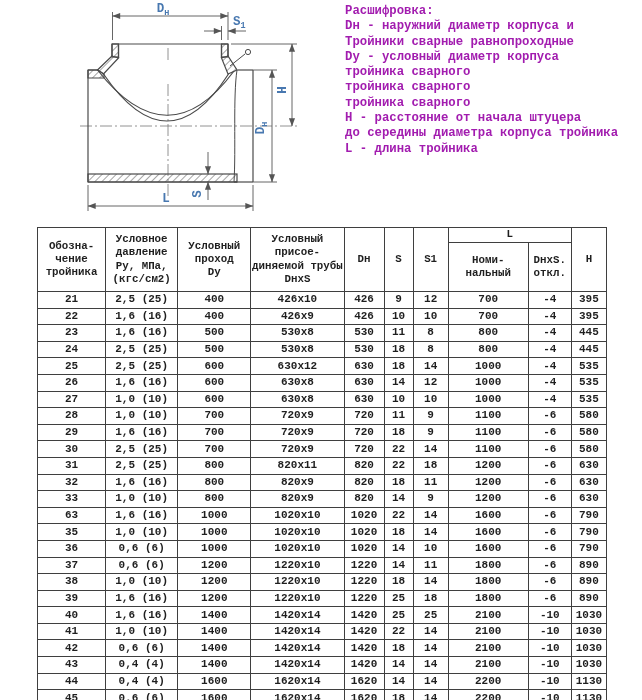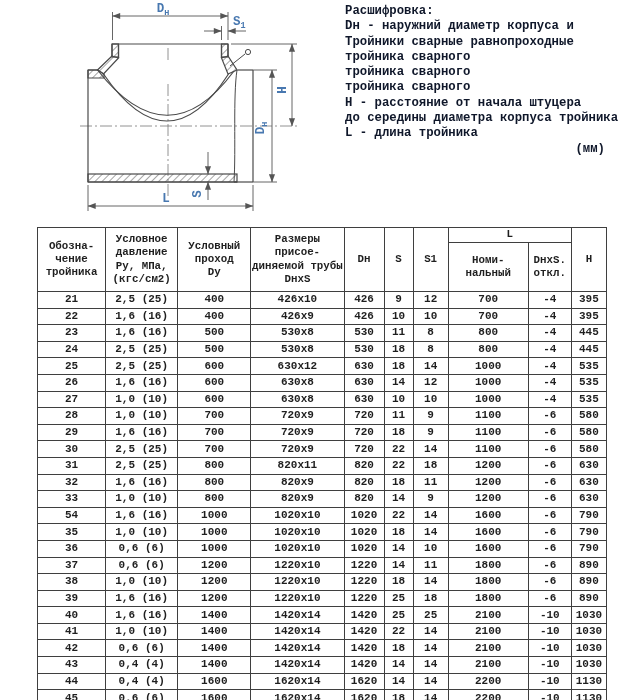--- a/index.html
+++ b/index.html
@@ -1,20 +1,20 @@
 <!DOCTYPE html>
 <html><head>
 <meta charset="utf-8">
 <style>
   html,body{margin:0;padding:0;background:#ffffff;}
   #page{position:relative;width:642px;height:700px;background:#ffffff;overflow:hidden;
         font-family:Liberation Mono, monospace;}
 
   
-  .legend{position:absolute;left:345px;top:4px;width:294px;color:#0f172a;
+  .legend{position:absolute;left:345px;top:4px;width:294px;color:#a21caf;
           font-size:12.3px;font-weight:700;line-height:15.3px;}
   .legend-line{white-space:nowrap;}
   .units-note{text-align:right;padding-right:34px;}
 
   
   .drawing{position:absolute;left:0;top:0;}
   .dim-label{fill:#4878b0;font-size:12.5px;font-weight:700;}
   .dim-sub{font-size:8.5px;font-weight:700;}
 
   
@@ -114,28 +114,28 @@
     <text class="dim-label" x="264" y="128" text-anchor="middle" transform="rotate(-90 264 128)"><tspan>D</tspan><tspan class="dim-sub" dy="2.5">н</tspan></text>
     <text class="dim-label" x="201" y="194" text-anchor="middle" transform="rotate(-90 201 194)">S</text>
     <text class="dim-label" x="166" y="202" text-anchor="middle">L</text>
   </svg>
 
   <div class="legend">
     <div class="legend-line">Расшифровка:</div>
     <div>
         <div class="legend-line">Dн - наружний диаметр корпуса и</div>
         <div class="legend-line">Тройники сварные равнопроходные</div>
+        <div class="legend-line">Dу - условный диаметр корпуса</div>
         <div class="legend-line">тройника сварного</div>
         <div class="legend-line">тройника сварного</div>
         <div class="legend-line">тройника сварного</div>
         <div class="legend-line">Н - расстояние от начала штуцера</div>
         <div class="legend-line">до середины диаметра корпуса тройника</div>
         <div class="legend-line">L - длина тройника</div>
       </div>
-    <div class="units-note">(мм)</div>
   </div>
 
   <table class="dims">
     <colgroup>
       <col style="width:68px">
         <col style="width:72px">
         <col style="width:73px">
       <col style="width:93px">
         <col style="width:40px">
         <col style="width:29px">
@@ -149,21 +149,21 @@
         <th rowspan="2">Обозна-
 чение
 тройника</th>
         <th rowspan="2">Условное
 давление
 Ру, МПа,
 (кгс/см2)</th>
         <th rowspan="2">Условный
 проход
 Dу</th>
-        <th rowspan="2">Размеры присое-
+        <th rowspan="2">Условный присое-
 диняемой трубы
 DнхS</th>
         <th rowspan="2">Dн</th>
         <th rowspan="2">S</th>
         <th rowspan="2">S1</th>
         <th colspan="2">L</th>
         <th rowspan="2">Н</th>
       </tr>
       <tr class="hdr-sub">
         <th>Номи-
@@ -323,21 +323,21 @@
           <td>800</td>
           <td>820х9</td>
           <td>820</td>
           <td>14</td>
           <td>9</td>
           <td>1200</td>
           <td>-6</td>
           <td>630</td>
         </tr>
         <tr>
-          <td>54</td>
+          <td>63</td>
           <td>1,6 (16)</td>
           <td>1000</td>
           <td>1020х10</td>
           <td>1020</td>
           <td>22</td>
           <td>14</td>
           <td>1600</td>
           <td>-6</td>
           <td>790</td>
         </tr>

